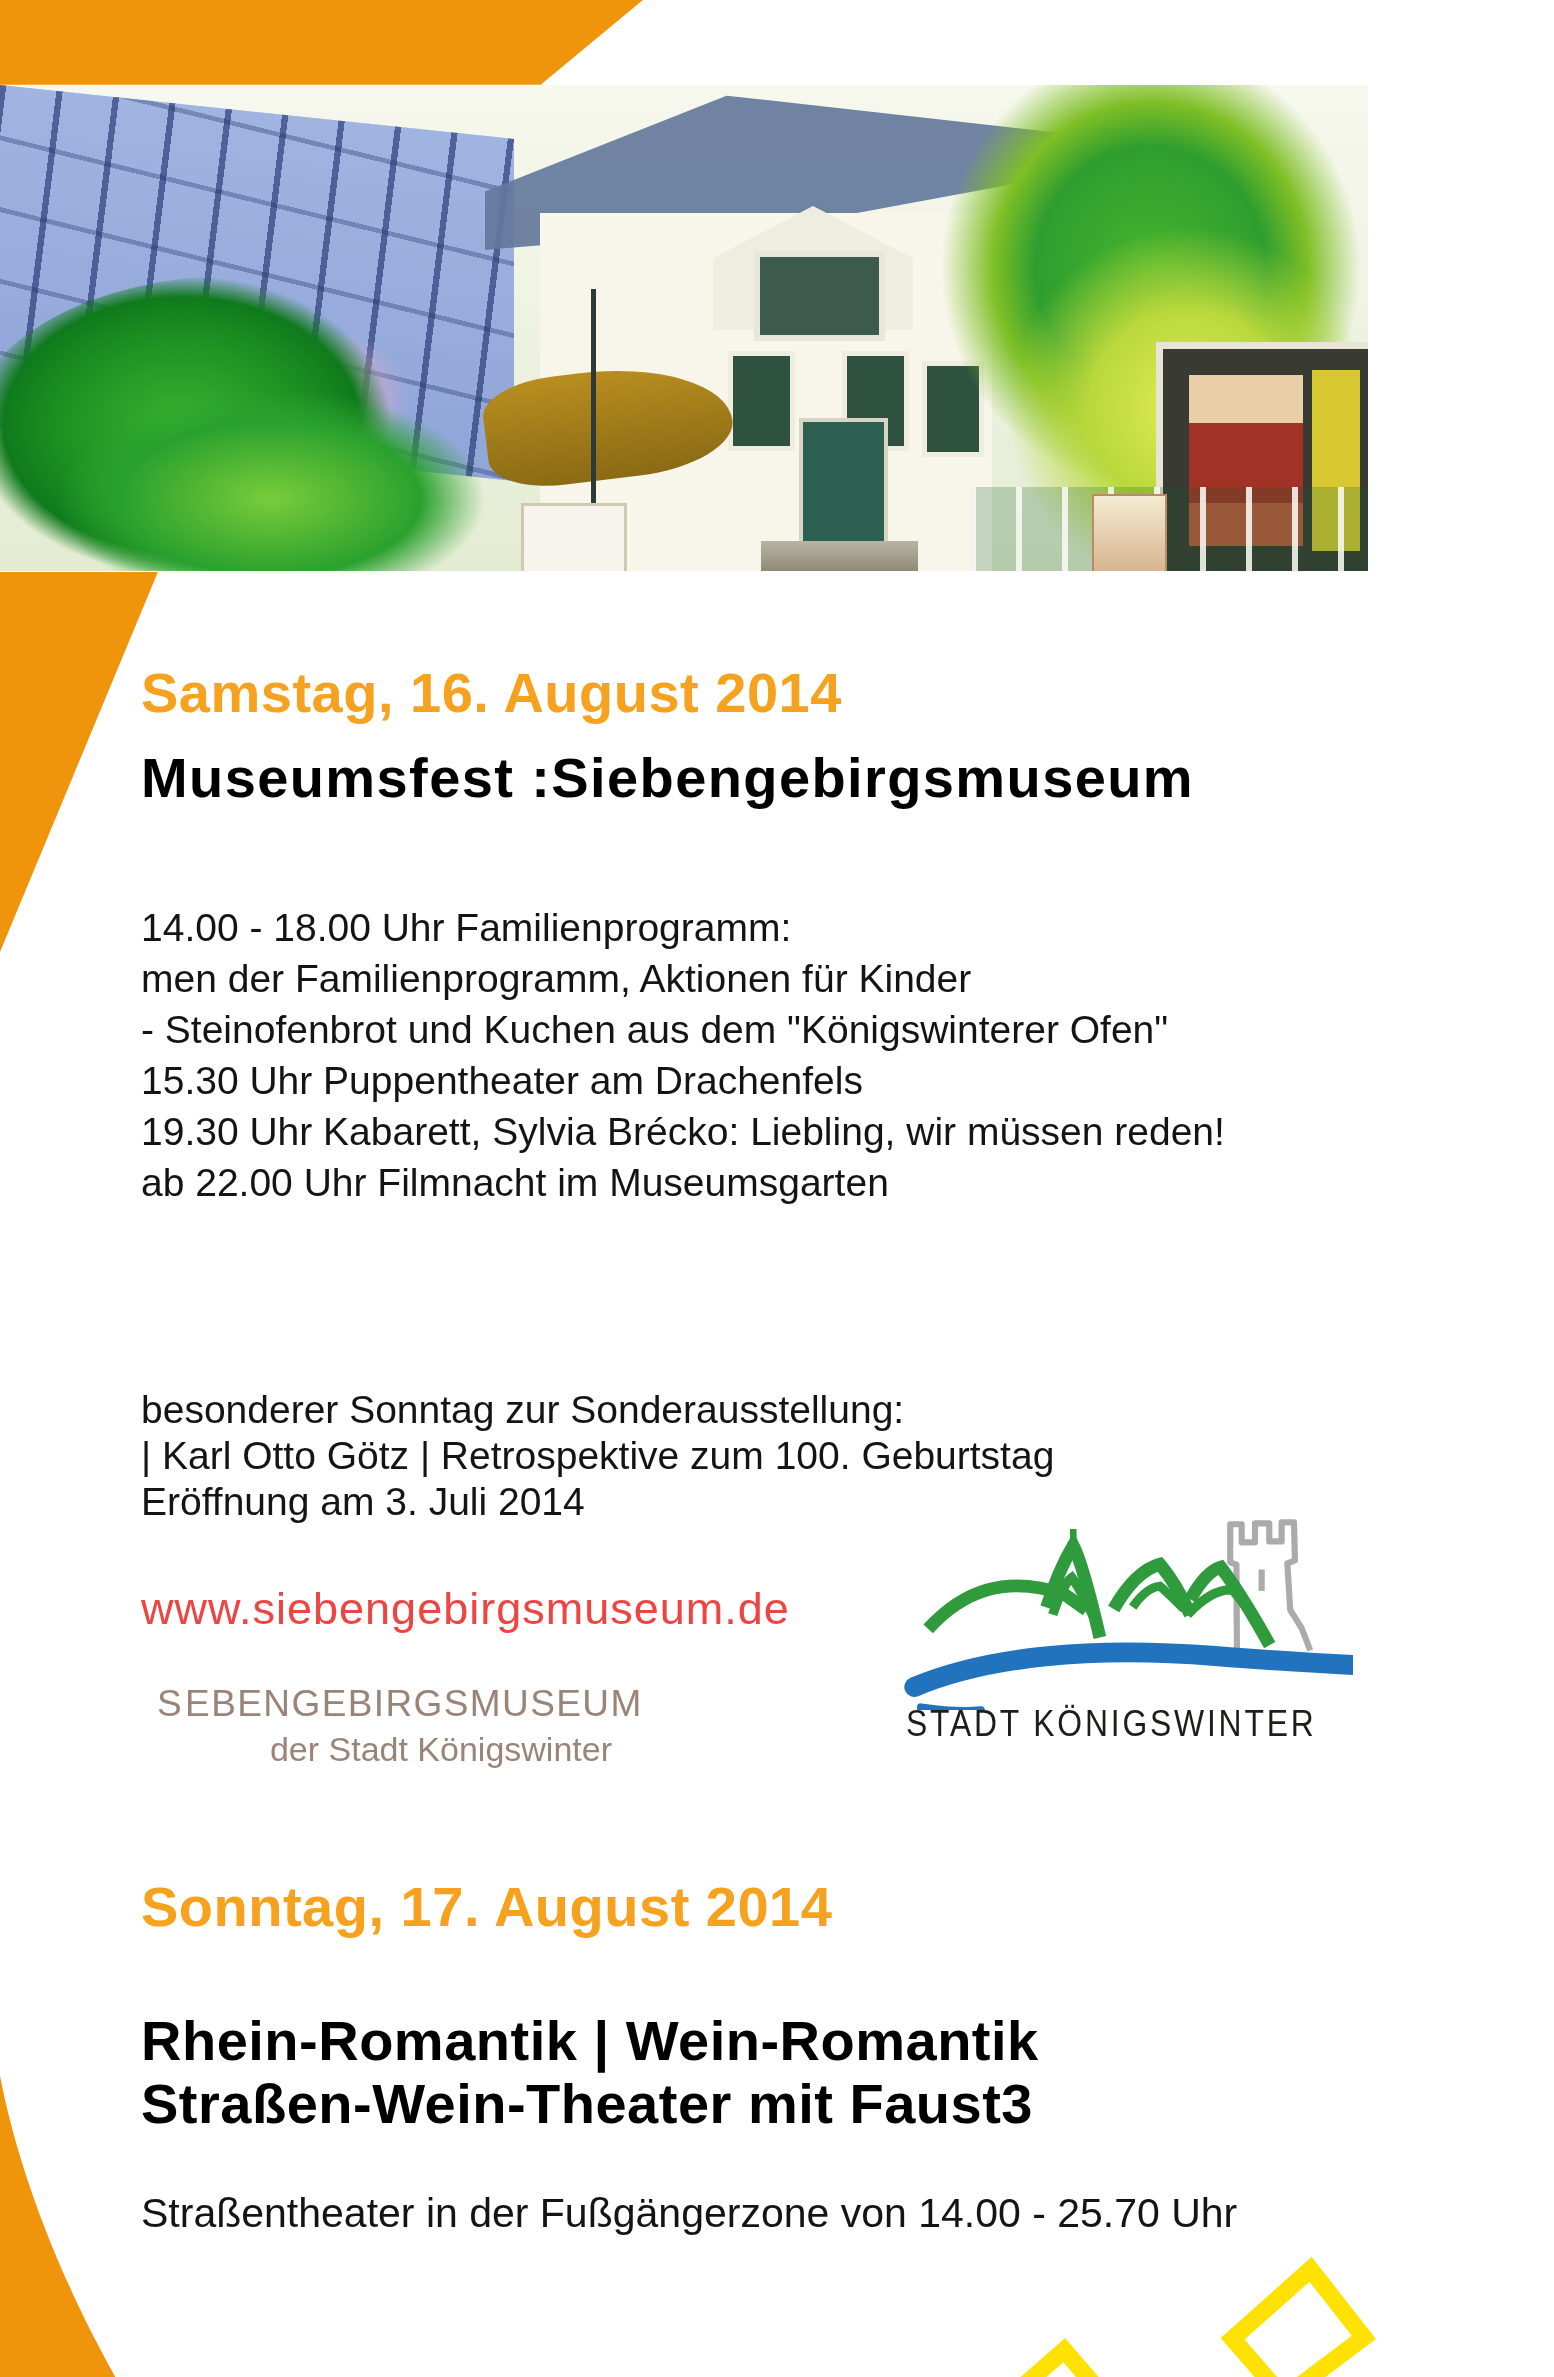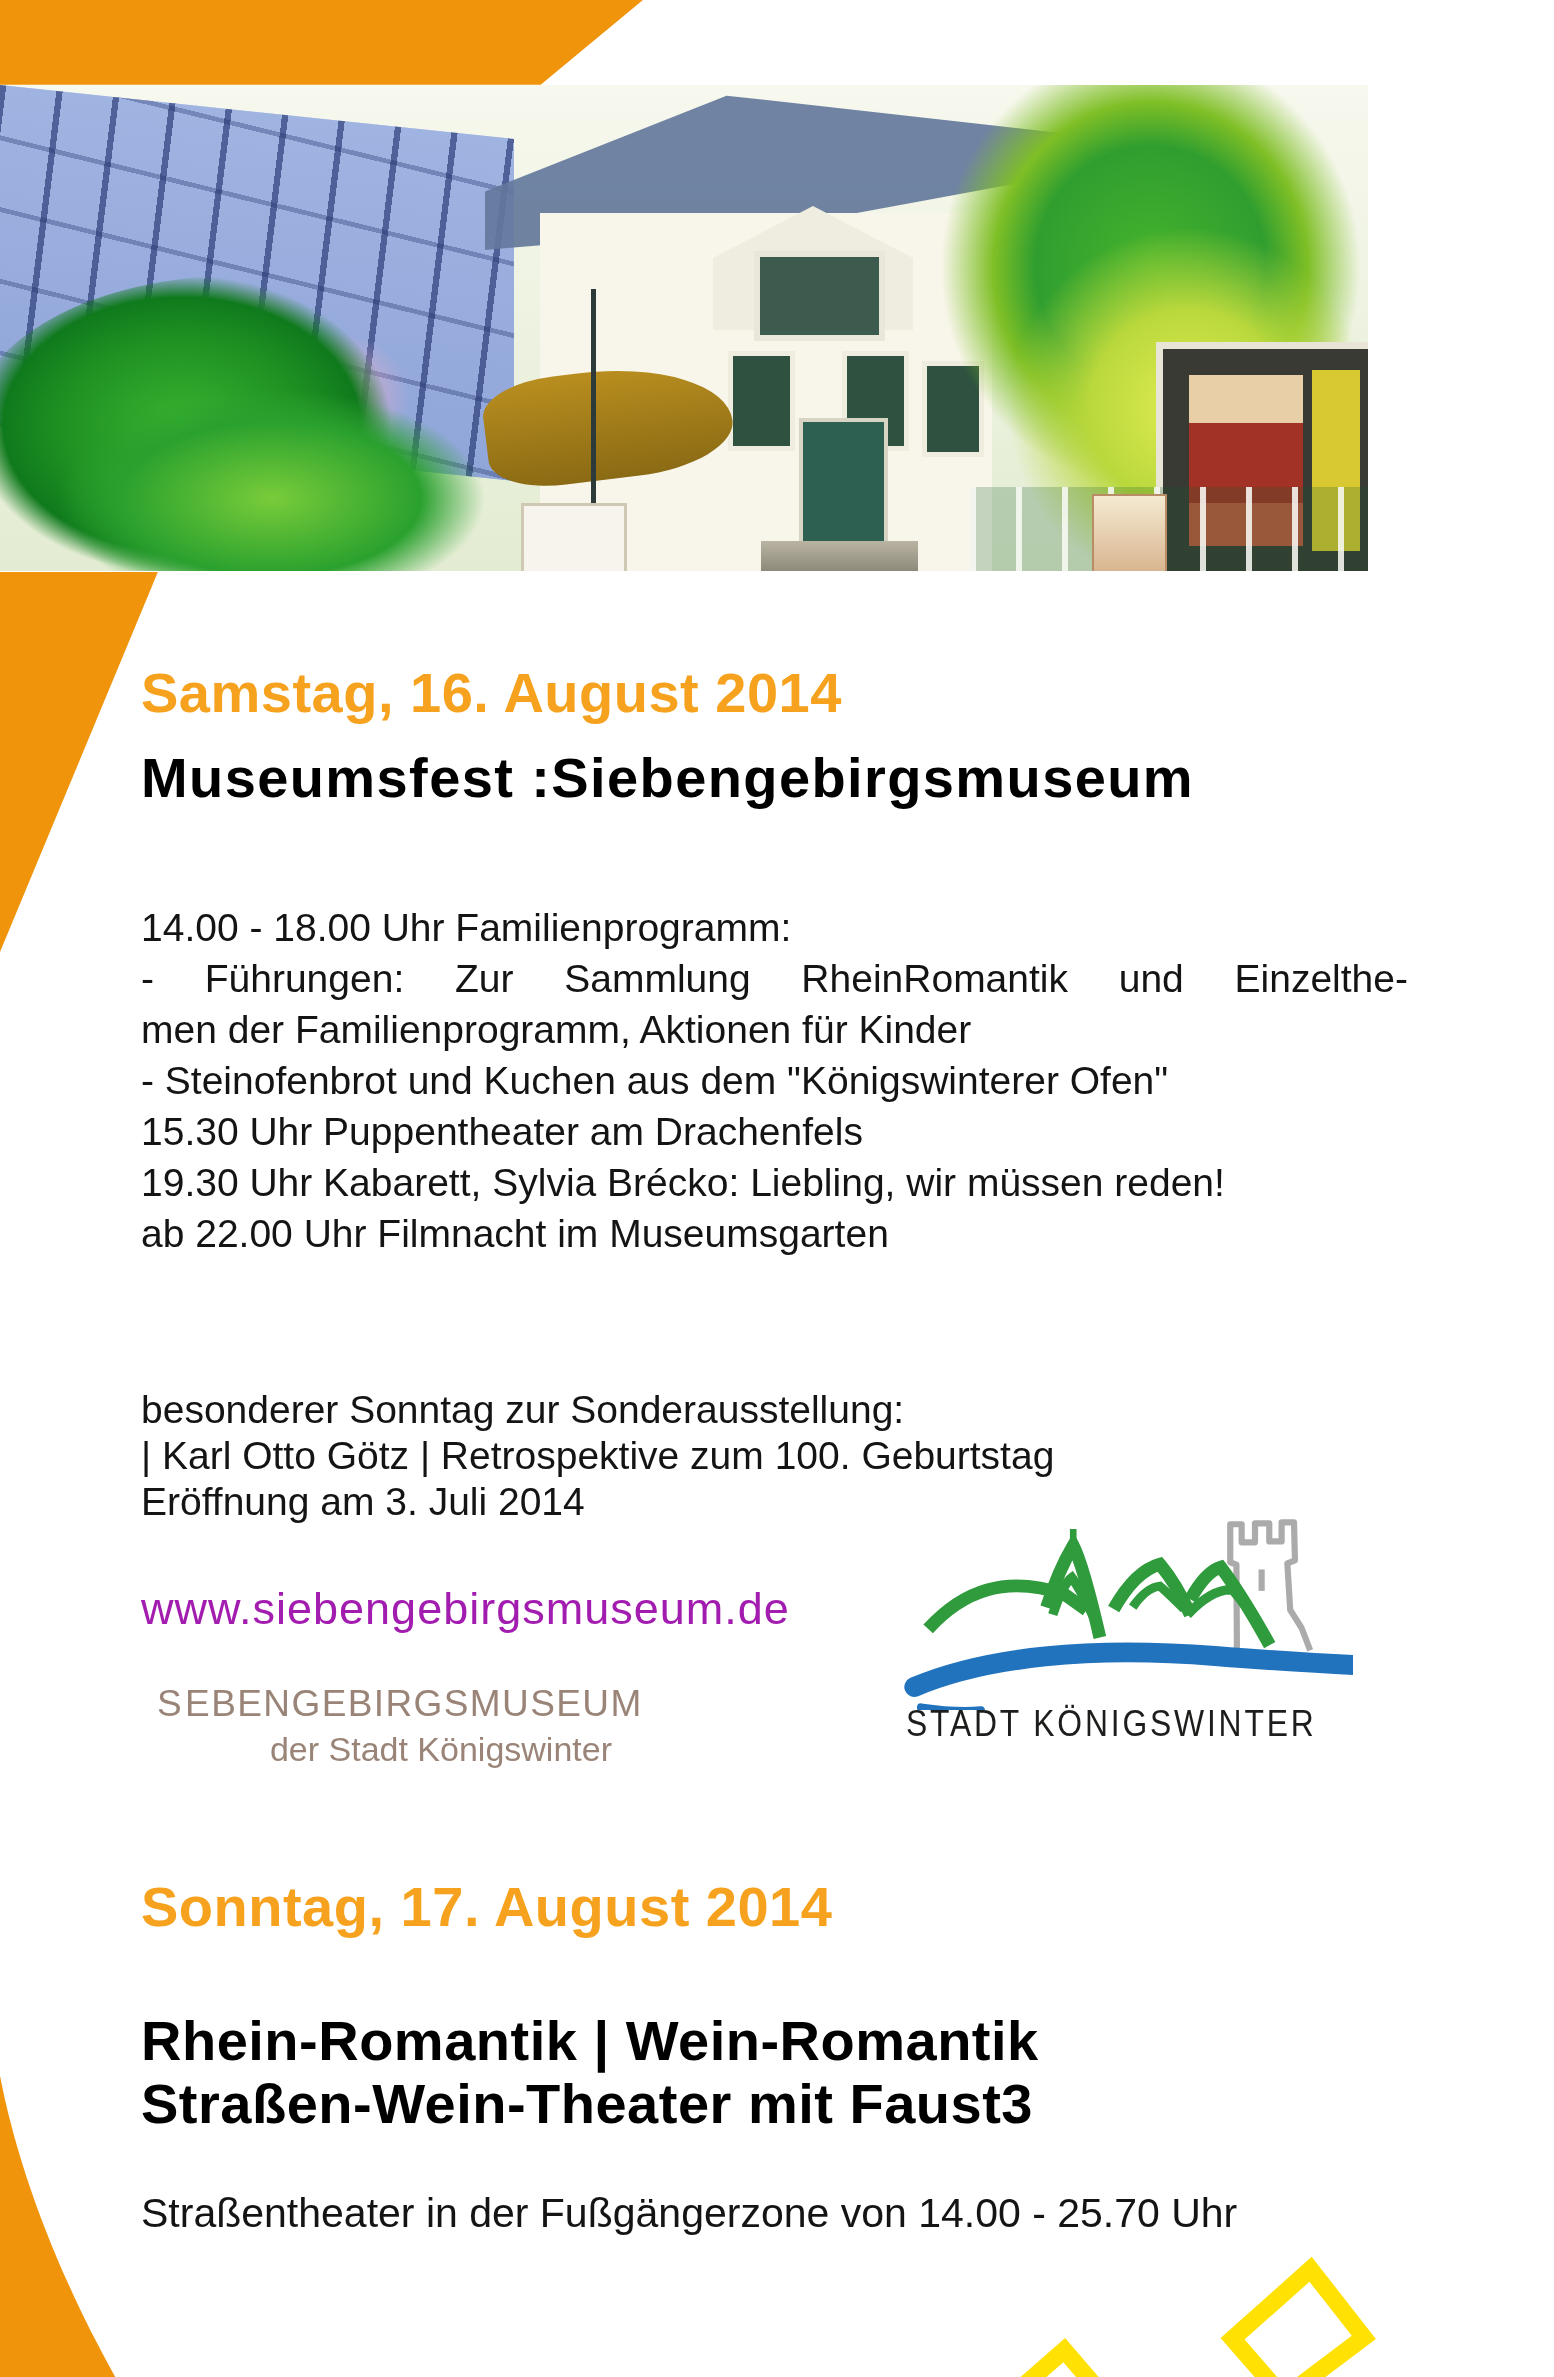--- a/index.html
+++ b/index.html
@@ -12,21 +12,21 @@
   }
   .abs{position:absolute;}
   
   .h-date{font-size:56px;font-weight:700;color:#F6A21E;letter-spacing:0.5px;white-space:nowrap;}
   .h-title{font-size:56px;font-weight:700;color:#000000;letter-spacing:1.4px;white-space:nowrap;}
   .sub{font-size:40px;font-weight:400;color:#121212;white-space:nowrap;}
   .bodyblock{width:1267px;color:#141414;}
   .bodyblock .line{font-size:39px;line-height:51px;white-space:nowrap;}
   .bodyblock .line.spread{white-space:normal;text-align:justify;text-align-last:justify;}
   .noticeblock .line{font-size:39px;line-height:46px;white-space:nowrap;}
-  .www{font-size:45px;letter-spacing:1px;color:#a21caf;white-space:nowrap;}
+  .www{font-size:45px;letter-spacing:1px;color:#ef4444;white-space:nowrap;}
   .detail{font-size:41px;color:#141414;white-space:nowrap;}
   
   .muslogo{width:471px;color:#9A8478;}
   .muslogo .l1{font-size:37px;letter-spacing:1.4px;white-space:nowrap;display:flex;align-items:flex-end;}
   .muslogo .l2{font-size:34px;text-align:right;padding-right:16px;margin-top:4.8px;white-space:nowrap;}
   .citylabel{font-size:37px;letter-spacing:3.3px;color:#1d1d1b;transform:scaleX(.86);transform-origin:left bottom;white-space:nowrap;}
   
   #photo{left:0;top:85px;width:1368px;height:486px;overflow:hidden;
     background:linear-gradient(180deg,#f7f8ee 0%,#eef3e2 45%,#e3ecd2 100%);}
   .lattice{left:0;top:0;width:514px;height:342px;opacity:.95;
@@ -117,21 +117,20 @@
       <path d="M2238 4942 L2324 5042 L2214 5140 L2126 5040 Z"></path>
       <path d="M2756 4772 L2868 4915 L2700 5042 L2592 4918 Z"></path>
     </g>
   </svg>
 
   <div class="abs h-date" style="left:141px;top:660px;text-align:center;">Samstag, 16. August 2014</div>
   <div class="abs h-title" style="left:141px;top:745px;">Museumsfest :Siebengebirgsmuseum</div>
 
   <div class="abs bodyblock" style="left:141px;top:902px;">
     <div class="line">14.00 - 18.00 Uhr Familienprogramm:</div>
-    <div class="line spread">- Führungen: Zur Sammlung RheinRomantik und Einzelthe-</div>
     <div class="line">men der Familienprogramm, Aktionen für Kinder</div>
     <div class="line">- Steinofenbrot und Kuchen aus dem "Königswinterer Ofen"</div>
     <div class="line">15.30 Uhr Puppentheater am Drachenfels</div>
     <div class="line">19.30 Uhr Kabarett, Sylvia Brécko: Liebling, wir müssen reden!</div>
     <div class="line">ab 22.00 Uhr Filmnacht im Museumsgarten</div>
   </div>
 
   <div class="abs bodyblock noticeblock" style="left:141px;top:1387px;">
     <div class="line">besonderer Sonntag zur Sonderausstellung:</div>
     <div class="line">| Karl Otto Götz | Retrospektive zum 100. Geburtstag</div>

